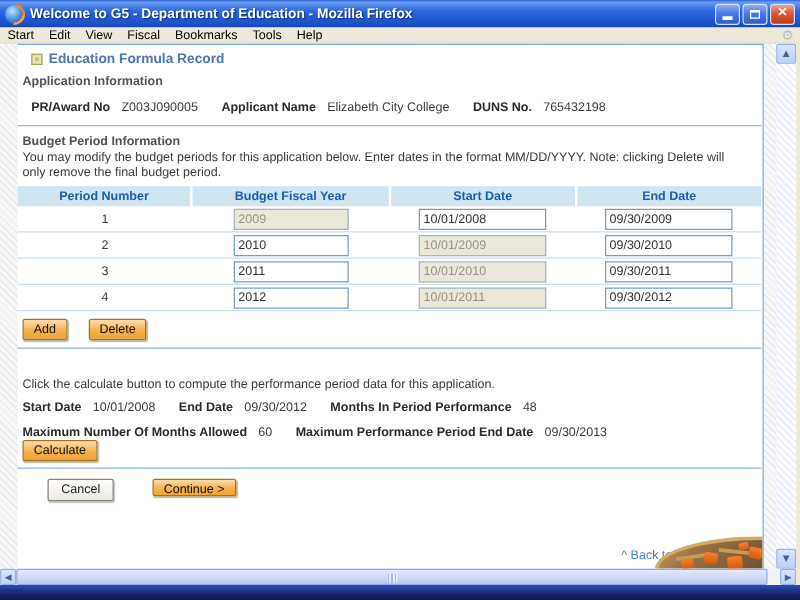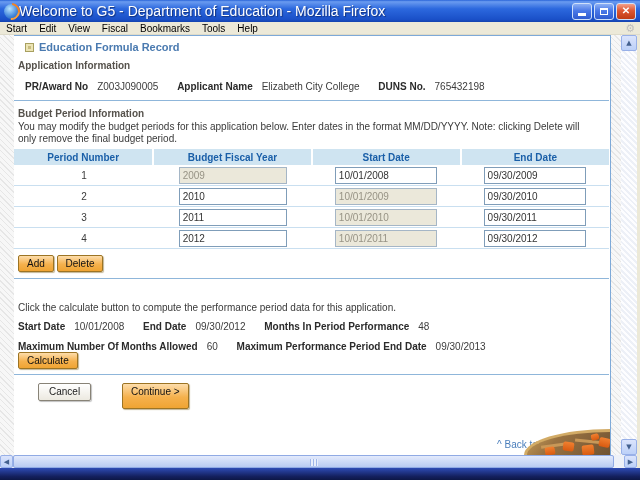--- a/index.html
+++ b/index.html
@@ -7,21 +7,21 @@
 .window{position:relative;width:640px;height:480px;background:#fff}
 
 
 .titlebar{position:absolute;left:0;top:0;width:640px;height:22px;
   background:linear-gradient(180deg,#2964d8 0%,#6a9bf0 8%,#2c68de 40%,#1a50c8 88%,#1443ae 100%);
   display:flex;align-items:center;padding:0 4px}
 .ff-icon{width:15px;height:15px;border-radius:50%;flex:0 0 auto;position:relative;
   background:radial-gradient(circle at 38% 32%,#b8e4ff,#4488dc 55%,#1c4fa0)}
 .ff-icon::after{content:"";position:absolute;inset:-1px;border-radius:50%;border:2px solid transparent;
   border-right-color:#f58220;border-bottom-color:#fba03c;transform:rotate(-40deg)}
-.title-text{color:#fff;font-size:14px;font-weight:normal;margin-left:0;text-shadow:1px 1px 1px #12327e;
+.title-text{color:#fff;font-size:11px;font-weight:bold;margin-left:5px;text-shadow:1px 1px 1px #12327e;
   flex:1;white-space:nowrap;overflow:hidden}
 .winbtns{display:flex;gap:2px}
 .winbtn{width:20px;height:17px;border-radius:3px;border:1px solid #cfe0fa;display:flex;align-items:center;justify-content:center}
 .btn-blue{background:linear-gradient(180deg,#8db0f4,#4a79e8 45%,#2f5cd0)}
 .btn-red{background:linear-gradient(180deg,#f4a08a,#dd5632 45%,#c03c16)}
 .glyph-min{width:8px;height:3px;background:#fff;align-self:flex-end;margin-bottom:3px}
 .glyph-restore{width:8px;height:7px;border:1px solid #fff;border-top:2px solid #fff;background:transparent}
 .glyph-close{color:#fff;font-size:10px;font-weight:bold;line-height:1}
 
 
@@ -49,27 +49,27 @@
 
 .btable{left:0;top:113px;width:595px}
 .thead{display:flex;gap:2px;height:16px}
 .th{background:#cfe4f1;color:#1a5fa8;font-weight:bold;display:flex;align-items:center;justify-content:center;height:16px}
 .c1{width:23.5%}.c2{width:26.5%}.c3{width:25%}.c4{width:25%}
 .trow{display:flex;height:21px;align-items:center;border-bottom:1px solid #c9dff0}
 .td{display:flex;align-items:center;justify-content:center}
 .inp{height:17px;border:1px solid #7f9db9;background:#fff;font-size:10px;color:#333;
   font-family:"Liberation Sans",sans-serif;padding:0 3px}
 .inp.dis{background:#ebe8da;color:#979385;border-color:#a5b6c6}
-.inp.yr{width:108px}
+.inp.yr{width:92px}
 .inp.dt{width:102px}
 
 
 .obtn{display:inline-block;height:17px;line-height:15px;padding:0 8px;font-size:10px;color:#111;
   background:linear-gradient(180deg,#fdddab,#f5b14d 55%,#efa433);border:1px solid #9c7424;border-radius:2px;
-  box-shadow:1px 1px 1px rgba(120,90,20,.45);margin-right:0;font-family:"Liberation Sans",sans-serif;cursor:default}
+  box-shadow:1px 1px 1px rgba(120,90,20,.45);margin-right:14px;font-family:"Liberation Sans",sans-serif;cursor:default}
 .gbtn{display:inline-block;height:18px;line-height:16px;padding:0 10px;font-size:10px;color:#222;
   background:linear-gradient(180deg,#ffffff,#ece9e0);border:1px solid #888377;border-radius:2px;
   box-shadow:1px 1px 1px rgba(0,0,0,.25);font-family:"Liberation Sans",sans-serif;cursor:default}
 .backtop{color:#4a7ebb;font-size:10px}
 
 
 .corner-photo{right:0;bottom:0;width:86px;height:26px;overflow:hidden;
   border-top-left-radius:100% 100%;border-top:3px solid #d2ab66;border-left:3px solid #d2ab66;
   background:linear-gradient(135deg,#c9a05a 0%,#9a7342 35%,#6f5232 100%)}
 .chair{position:absolute;background:linear-gradient(180deg,#f08030,#d85a10);border-radius:2px}
@@ -248,21 +248,21 @@
             <span class="val">09/30/2013</span>
           </span>
       </div>
 
       <div class="abs" style="left:4px;top:316px"><span class="obtn">Calculate</span></div>
 
       <div class="abs divider" style="top:338px"></div>
 
       <div class="abs" style="left:24px;top:347px">
         <span class="gbtn" style="margin-right:28px">Cancel</span>
-        <span class="obtn" style="height:26px;line-height:16px">Continue &gt;</span>
+        <span class="obtn" style="height:14px;line-height:16px">Continue &gt;</span>
       </div>
 
       <div class="abs backtop" style="left:483px;top:403px">^ Back to Top</div>
 
       <div class="abs corner-photo">
         <div class="desk" style="left:14px;top:12px;width:26px;height:3px;transform:rotate(-8deg)"></div>
         <div class="desk" style="left:48px;top:8px;width:30px;height:3px;transform:rotate(6deg)"></div>
         <div class="chair" style="left:18px;top:15px;width:10px;height:8px;transform:rotate(-10deg)"></div>
         <div class="chair" style="left:36px;top:10px;width:11px;height:9px;transform:rotate(8deg)"></div>
         <div class="chair" style="left:55px;top:13px;width:12px;height:10px;transform:rotate(-6deg)"></div>

